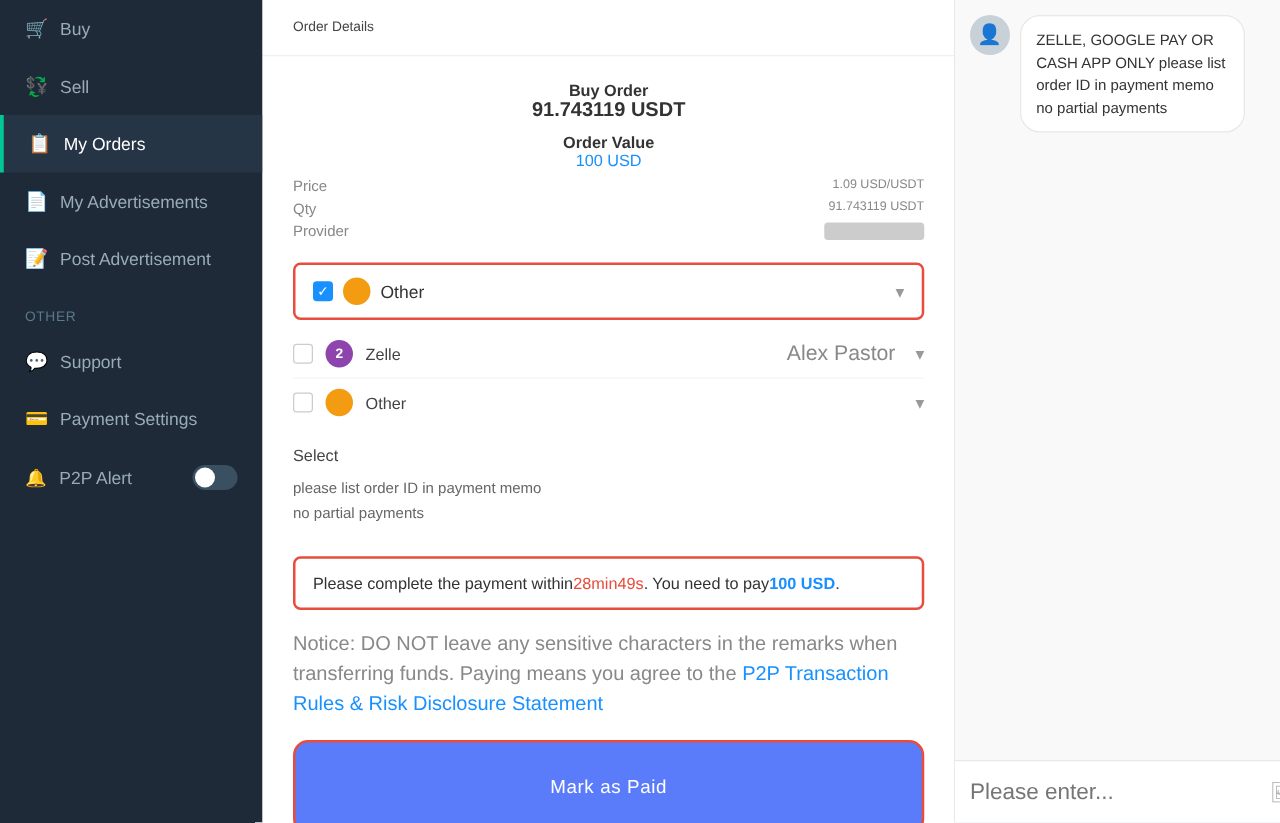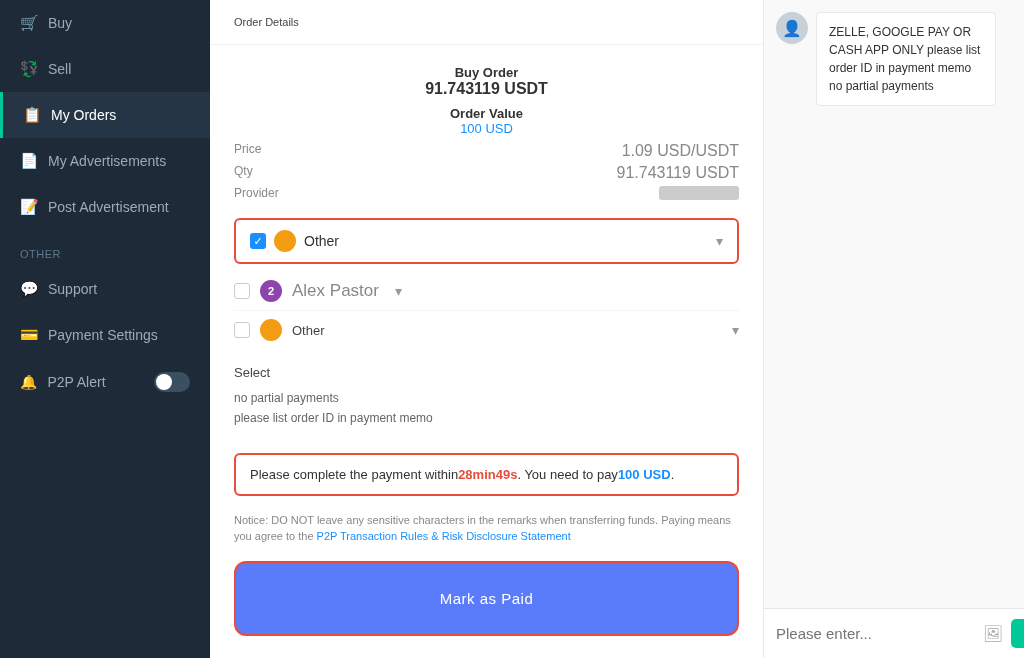--- a/index.html
+++ b/index.html
@@ -101,21 +101,21 @@
     .order-row-value { font-size: 13px; color: #333; }
     .order-row-value.blue { color: #1890ff; }
     .order-row-value.large { font-size: 16px; font-weight: 600; }
 
     .order-sub-row {
       display: flex;
       justify-content: space-between;
       padding: 2px 0;
     }
     .order-sub-label { font-size: 12px; color: #888; }
-    .order-sub-value { font-size: 16px; color: #888; }
+    .order-sub-value { font-size: 10px; color: #888; }
     .order-sub-value.blurred {
       background: #ccc;
       color: transparent;
       border-radius: 3px;
       min-width: 80px;
       height: 14px;
       display: inline-block;
     }
 
     .section-title {
@@ -183,26 +183,26 @@
 
     
     .timer-box {
       margin: 12px 24px;
       border: 2px solid #e74c3c;
       border-radius: 6px;
       padding: 12px 14px;
       font-size: 13px;
       color: #333;
     }
-    .timer-highlight { color: #e74c3c; font-weight: 700; }
+    .timer-highlight { color: #e74c3c; font-weight: 400; }
     .amount-highlight { color: #1890ff; font-weight: 600; }
 
     
     .notice-text {
-      font-size: 11px;
+      font-size: 16px;
       color: #888;
       padding: 4px 24px 8px;
       line-height: 1.5;
     }
     .notice-link { color: #1890ff; text-decoration: none; }
 
     
     .mark-paid-btn {
       margin: 8px 24px;
       border: 2px solid #e74c3c;
@@ -240,40 +240,40 @@
       width: 32px; height: 32px;
       border-radius: 50%;
       background: #c8d0d8;
       flex-shrink: 0;
       display: flex; align-items: center; justify-content: center;
       font-size: 16px; color: #8a9aa8;
     }
     .chat-bubble {
       background: #fff;
       border: 1px solid #e8e8e8;
-      border-radius: 4px;
+      border-radius: 16px;
       padding: 10px 12px;
       font-size: 12px;
       color: #333;
       line-height: 1.5;
       max-width: 180px;
     }
     .chat-input-row {
       display: flex;
       align-items: center;
       padding: 10px 12px;
       border-top: 1px solid #e8e8e8;
       gap: 8px;
       background: #fff;
     }
     .chat-input {
       flex: 1;
       border: none;
       outline: none;
-      font-size: 15px;
+      font-size: 18px;
       color: #737373;
       background: transparent;
     }
     .chat-icon { color: #aaa; font-size: 16px; cursor: pointer; }
     .send-btn {
       background: #00c896;
       color: #fff;
       border: none;
       border-radius: 5px;
       padding: 7px 14px;
@@ -365,36 +365,37 @@
       <div class="payment-icon-circle icon-orange"></div>
       <span class="payment-label">Other</span>
       <span class="chevron">▾</span>
     </div>
 
     
     <div class="payment-options">
       <div class="payment-option">
         <div class="checkbox-empty"></div>
         <div class="payment-icon-circle icon-purple">2</div>
+        <span class="payment-option-label">Zelle</span>
         <span class="payment-option-user">Alex Pastor</span>
         <span class="chevron">▾</span>
       </div>
       <div class="payment-option">
         <div class="checkbox-empty"></div>
         <div class="payment-icon-circle icon-orange"></div>
         <span class="payment-option-label">Other</span>
         <span class="chevron">▾</span>
       </div>
     </div>
 
     
     <div class="remarks-section">
       <div class="section-title" style="padding: 0 0 8px 0;">Select</div>
+      <div class="remarks-line">please list order ID in payment memo</div>
       <div class="remarks-line">no partial payments</div>
-      <div class="remarks-line">please list order ID in payment memo</div>
     </div>
 
     
     <div class="timer-box">
       <span>Please complete the payment within</span><span class="timer-highlight">28min49s</span><span>. You need to pay</span><span class="amount-highlight">100 USD</span><span>.</span>
     </div>
 
     
     <div class="notice-text">
       <span>Notice: DO NOT leave any sensitive characters in the remarks when transferring funds. Paying means you agree to the </span><a class="notice-link" href="#">P2P Transaction Rules &amp; Risk Disclosure Statement</a>

